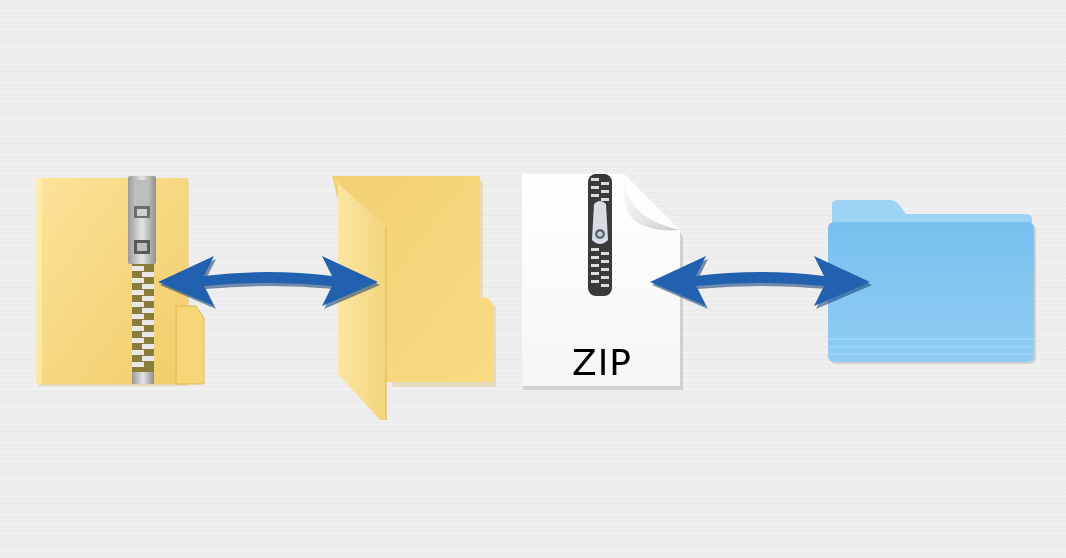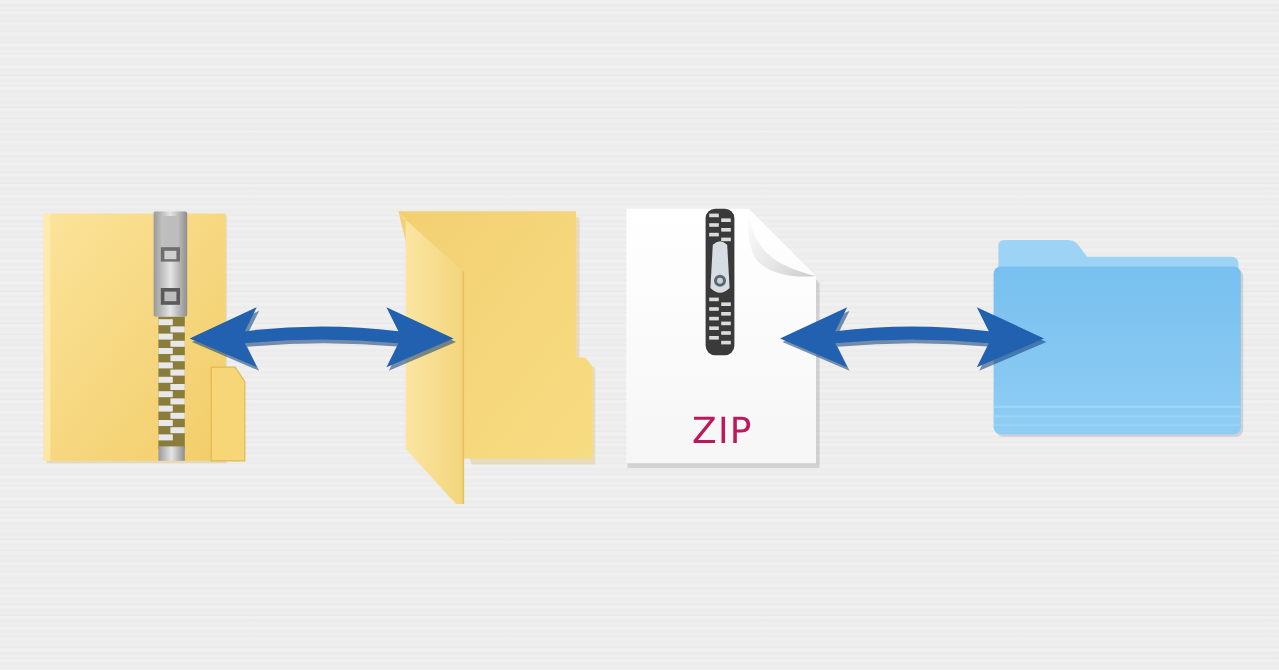--- a/index.html
+++ b/index.html
@@ -5,21 +5,21 @@
   html, body { margin: 0; padding: 0; }
   body {
     width: 1066px; height: 558px; overflow: hidden; position: relative;
     background: repeating-linear-gradient(180deg, #eeeeee 0px, #f1f1f1 2px, #ebebeb 4px, #efefef 7px, #e9e9e9 9px);
     font-family: "Liberation Sans", sans-serif;
   }
   .scene { position: absolute; inset: 0; }
   .icon { position: absolute; }
   .zip-label {
     position: absolute; left: 0; width: 100%; text-align: center;
-    font-family: "DejaVu Sans", sans-serif; font-size: 30px; color: #be185d;
+    font-family: "DejaVu Sans", sans-serif; font-size: 36px; color: #000000;
     letter-spacing: 1px; top: 170px;
   }
   .arrow { position: absolute; }
 </style>
 </head>
 <body>
 
 <div class="scene">
 
   <div class="icon" style="left:36px; top:176px; width:172px; height:212px;">

